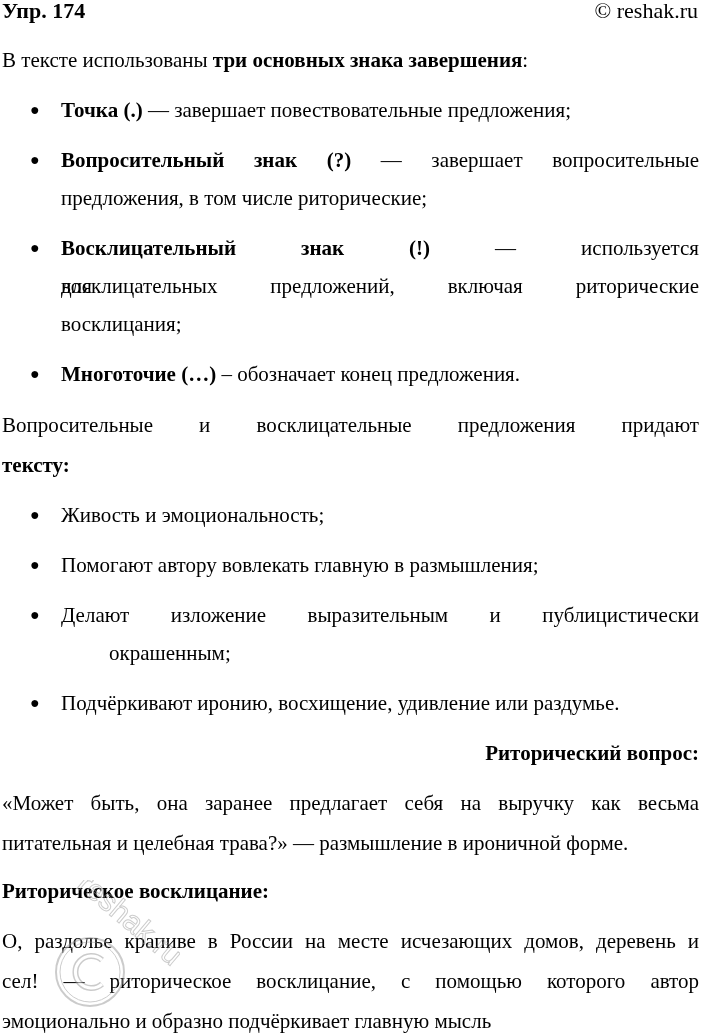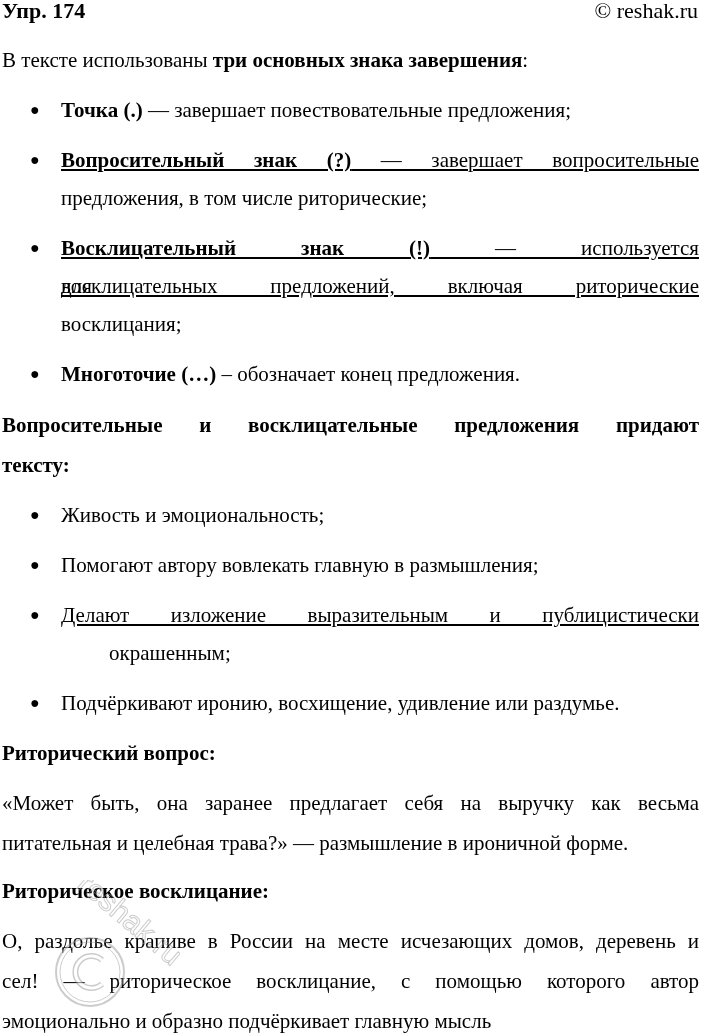--- a/index.html
+++ b/index.html
@@ -9,21 +9,21 @@
     color: #000; font-size: 21px;
   }
   .header { position: absolute; left: 0; top: 0; width: 701px; height: 30px; }
   .ex-title { position: absolute; left: 2px; top: -2px; font-weight: bold; font-size: 22px; }
   .copyright { position: absolute; right: 3px; top: -2px; font-size: 22px; }
   .p { position: absolute; left: 2px; width: 697px; line-height: 38px; }
   .justify { text-align: justify; text-align-last: left; }
   .bullet { position: absolute; left: 0; width: 701px; }
   .bullet .dot { position: absolute; left: 30px; top: 0; font-size: 16px; line-height: 38px; }
   .bullet .txt { position: absolute; left: 61px; width: 638px; line-height: 38px; text-align: justify; }
-  .bullet .txt.jl { text-align-last: justify; text-decoration: underline; }
+  .bullet .txt.jl { text-align-last: justify; }
   b { font-weight: bold; }
   .watermark {
     position: absolute; left: 40px; top: 880px; width: 140px; height: 140px;
     pointer-events: none; opacity: 0.5;
   }
 </style>
 </head>
 <body>
 
 <div class="header">
@@ -51,42 +51,42 @@
   <div class="txt jl" style="word-spacing:48px;"><b>Восклицательный знак (!)</b><span> — используется для</span></div>
   <div class="txt jl" style="top:38px;">восклицательных предложений, включая риторические</div>
   <div class="txt" style="top:76px;">восклицания;</div>
 </div>
 
 <div class="bullet" style="top:355px;">
   <span class="dot">●</span>
   <div class="txt"><b>Многоточие (…)</b><span> – обозначает конец предложения.</span></div>
 </div>
 
-<div class="p justify" style="top:406px; font-weight:bold; text-align-last:justify;">Вопросительные и восклицательные предложения придают</div>
+<div class="p justify" style="top:406px; font-weight:normal; text-align-last:justify;">Вопросительные и восклицательные предложения придают</div>
 <div class="p" style="top:446px; font-weight:bold;">тексту:</div>
 
 <div class="bullet" style="top:496px;">
   <span class="dot">●</span>
   <div class="txt">Живость и эмоциональность;</div>
 </div>
 <div class="bullet" style="top:546px;">
   <span class="dot">●</span>
   <div class="txt">Помогают автору вовлекать главную в размышления;</div>
 </div>
 <div class="bullet" style="top:596px;">
   <span class="dot">●</span>
   <div class="txt jl">Делают изложение выразительным и публицистически</div>
   <div class="txt" style="top:38px;margin-left:48px;">окрашенным;</div>
 </div>
 <div class="bullet" style="top:684px;">
   <span class="dot">●</span>
   <div class="txt">Подчёркивают иронию, восхищение, удивление или раздумье.</div>
 </div>
 
-<div class="p" style="top:734px; font-weight:bold;">Риторический вопрос:</div>
+<div class="p" style="top:734px; font-weight:bold;text-align:right;">Риторический вопрос:</div>
 <div class="p justify" style="top:784px; text-align-last:justify;">«Может быть, она заранее предлагает себя на выручку как весьма</div>
 <div class="p" style="top:824px;">питательная и целебная трава?» — размышление в ироничной форме.</div>
 
 <div class="p" style="top:872px; font-weight:bold;">Риторическое восклицание:</div>
 <div class="p justify" style="top:922px; text-align-last:justify;">О, раздолье крапиве в России на месте исчезающих домов, деревень и</div>
 <div class="p justify" style="top:962px; text-align-last:justify;">сел! — риторическое восклицание, с помощью которого автор</div>
 <div class="p" style="top:1002px;">эмоционально и образно подчёркивает главную мысль</div>
 
 <svg class="watermark" viewBox="0 0 140 140">
   <circle cx="50" cy="92" r="34" fill="none" stroke="#999" stroke-width="2"></circle>

